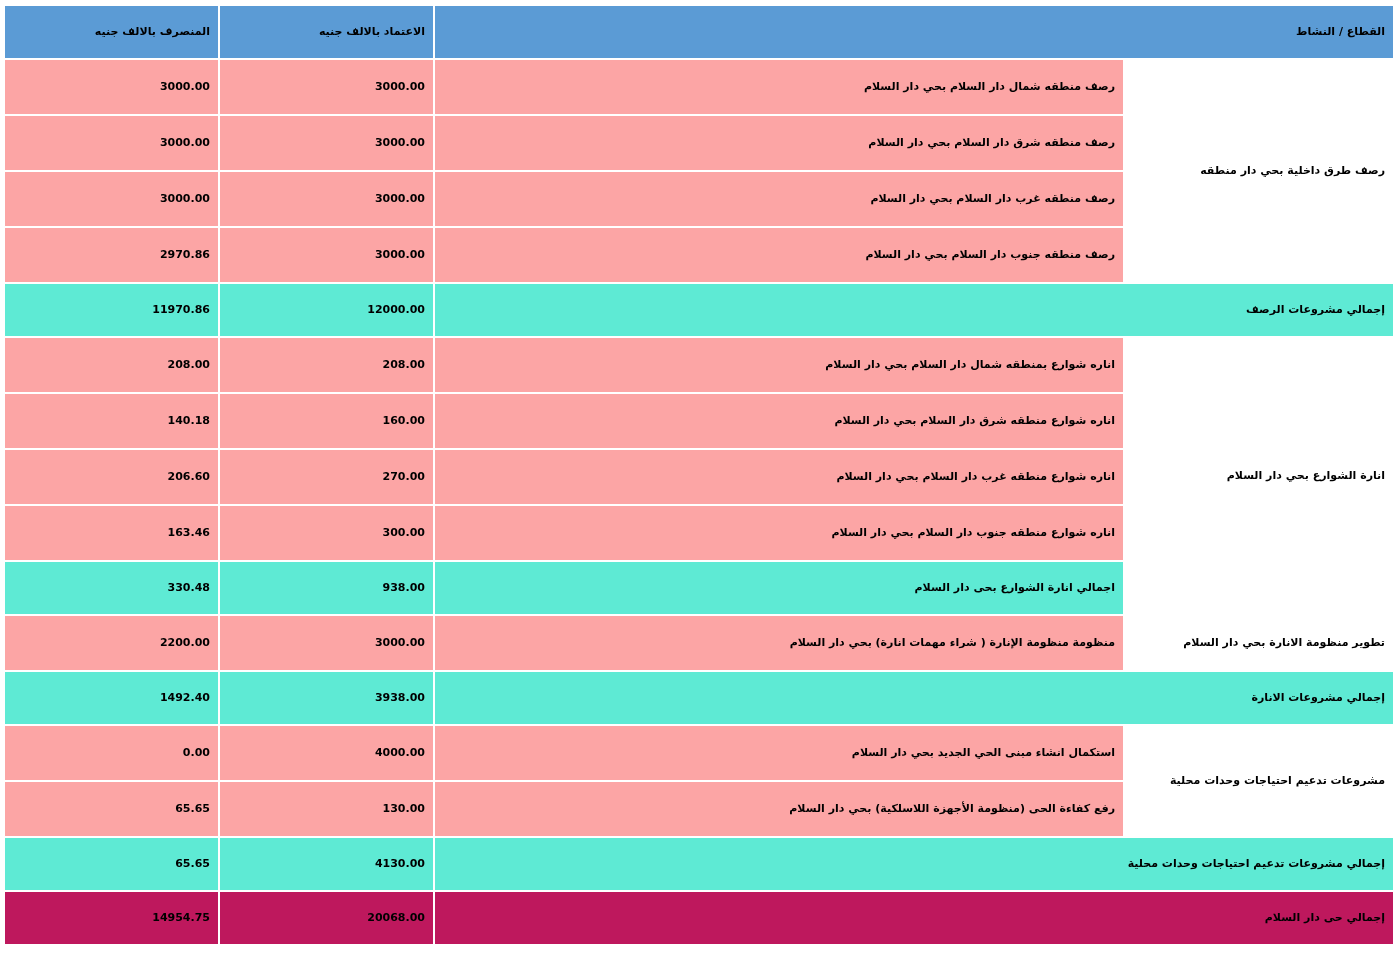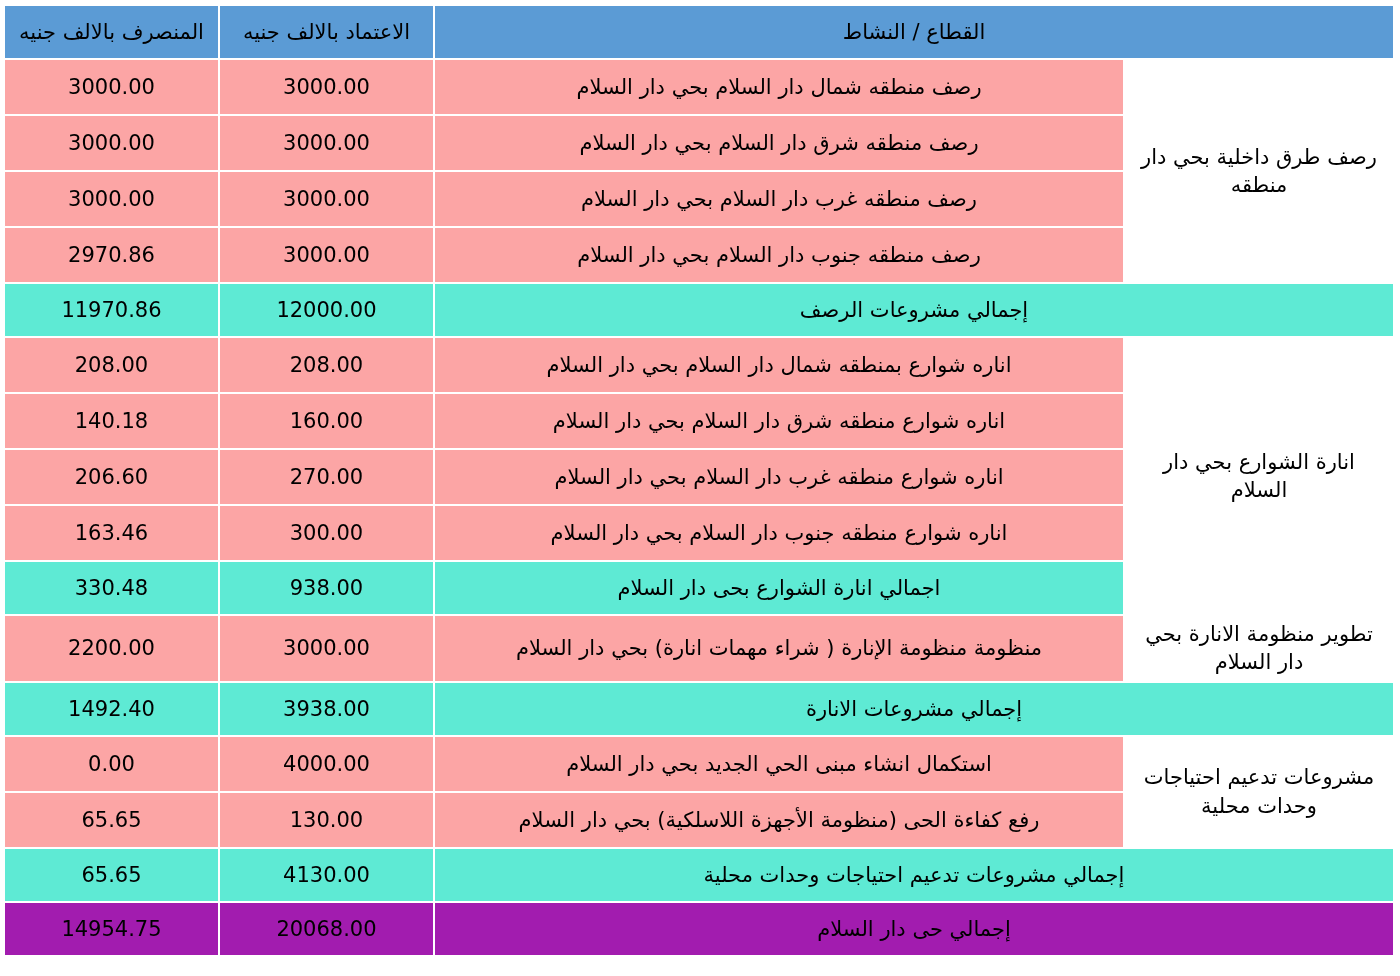--- a/index.html
+++ b/index.html
@@ -26,24 +26,24 @@
     direction: rtl;
   }
   table.budget col.c-group { width: 270px; }
   table.budget col.c-activity { width: 690px; }
   table.budget col.c-approved { width: 215px; }
   table.budget col.c-spent { width: 215px; }
 
   table.budget td, table.budget th {
     border: 2px solid #ffffff;
     padding: 4px 8px;
-    font-size: 21px;
-    font-weight: normal;
+    font-size: 11px;
+    font-weight: bold;
     color: #000000;
-    text-align: center;
+    text-align: right;
     vertical-align: middle;
     line-height: 1.35;
   }
   .hdr {
     background: #5b9bd5;
     color: #000000;
     font-size: 19px;
     height: 44px;
   }
   .cell-white {
@@ -54,21 +54,21 @@
   .grp {
     background: #ffffff;
     border: 1px solid #808080;
     font-size: 17px;
   }
   .subtotal td, td.subtotal {
     background: #5eead4;
     border: 1px solid #9ec4e0;
   }
   .grand td, td.grand {
-    background: #a21caf;
+    background: #be185d;
     border: 1px solid #4a89c0;
   }
   .act {
     text-align: center;
   }
   .num {
     text-align: center;
   }
   .row-h { height: 56px; }
   .row-h2 { height: 54px; }

